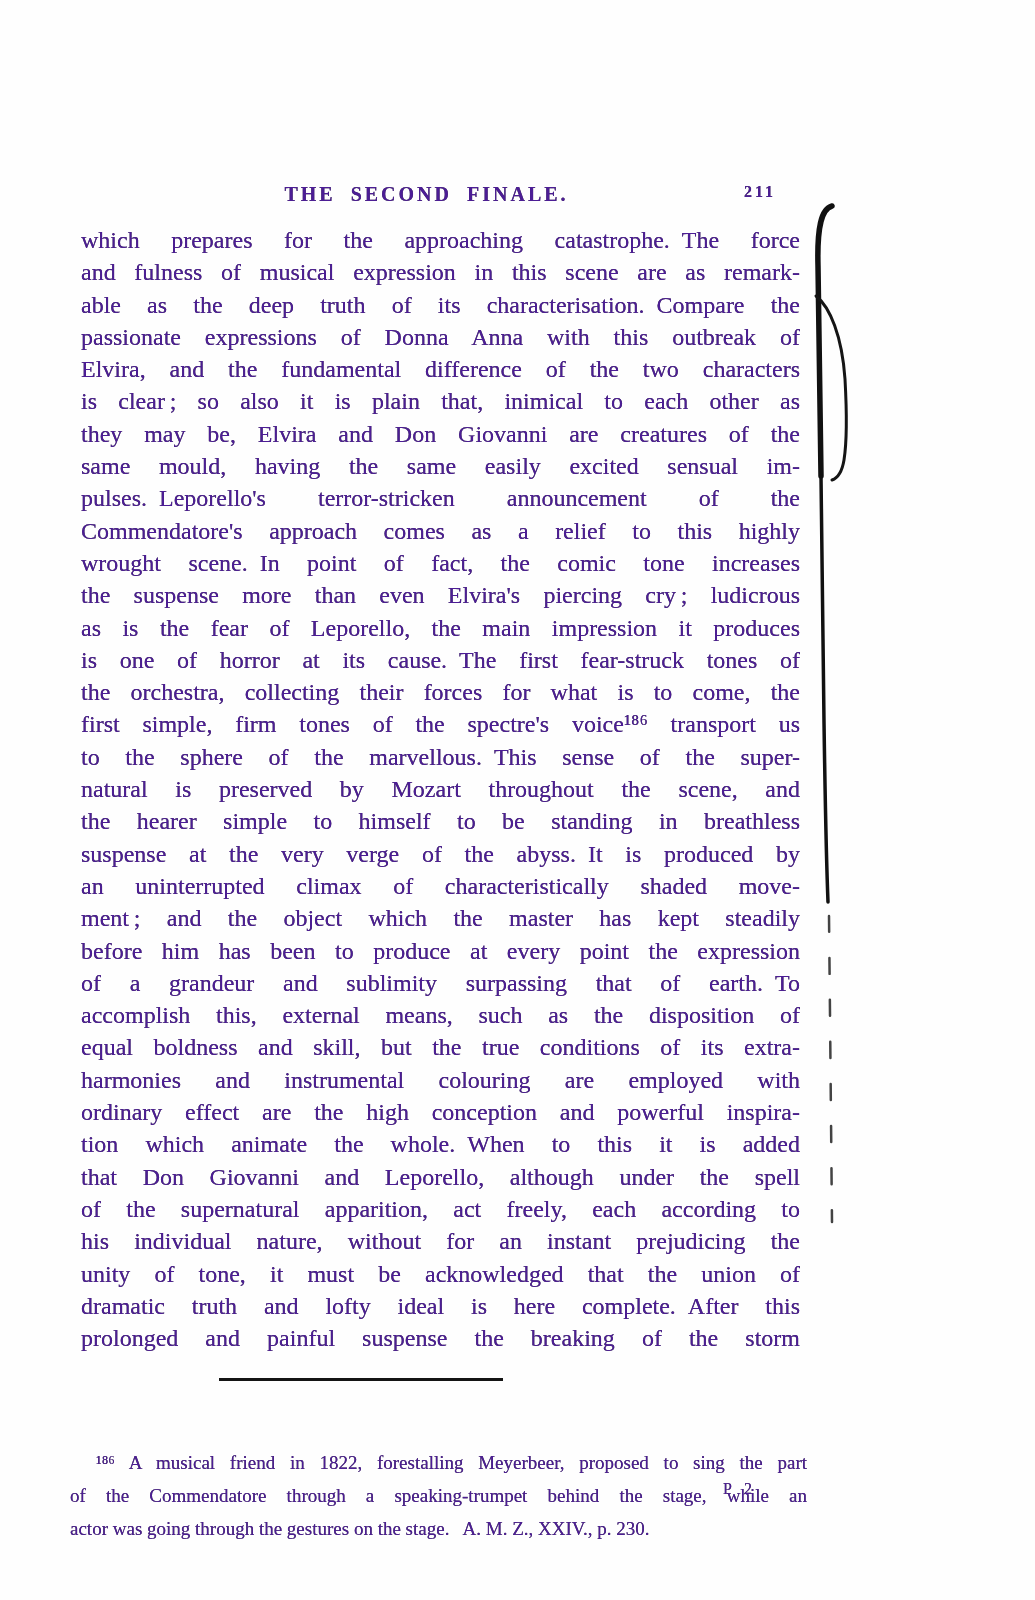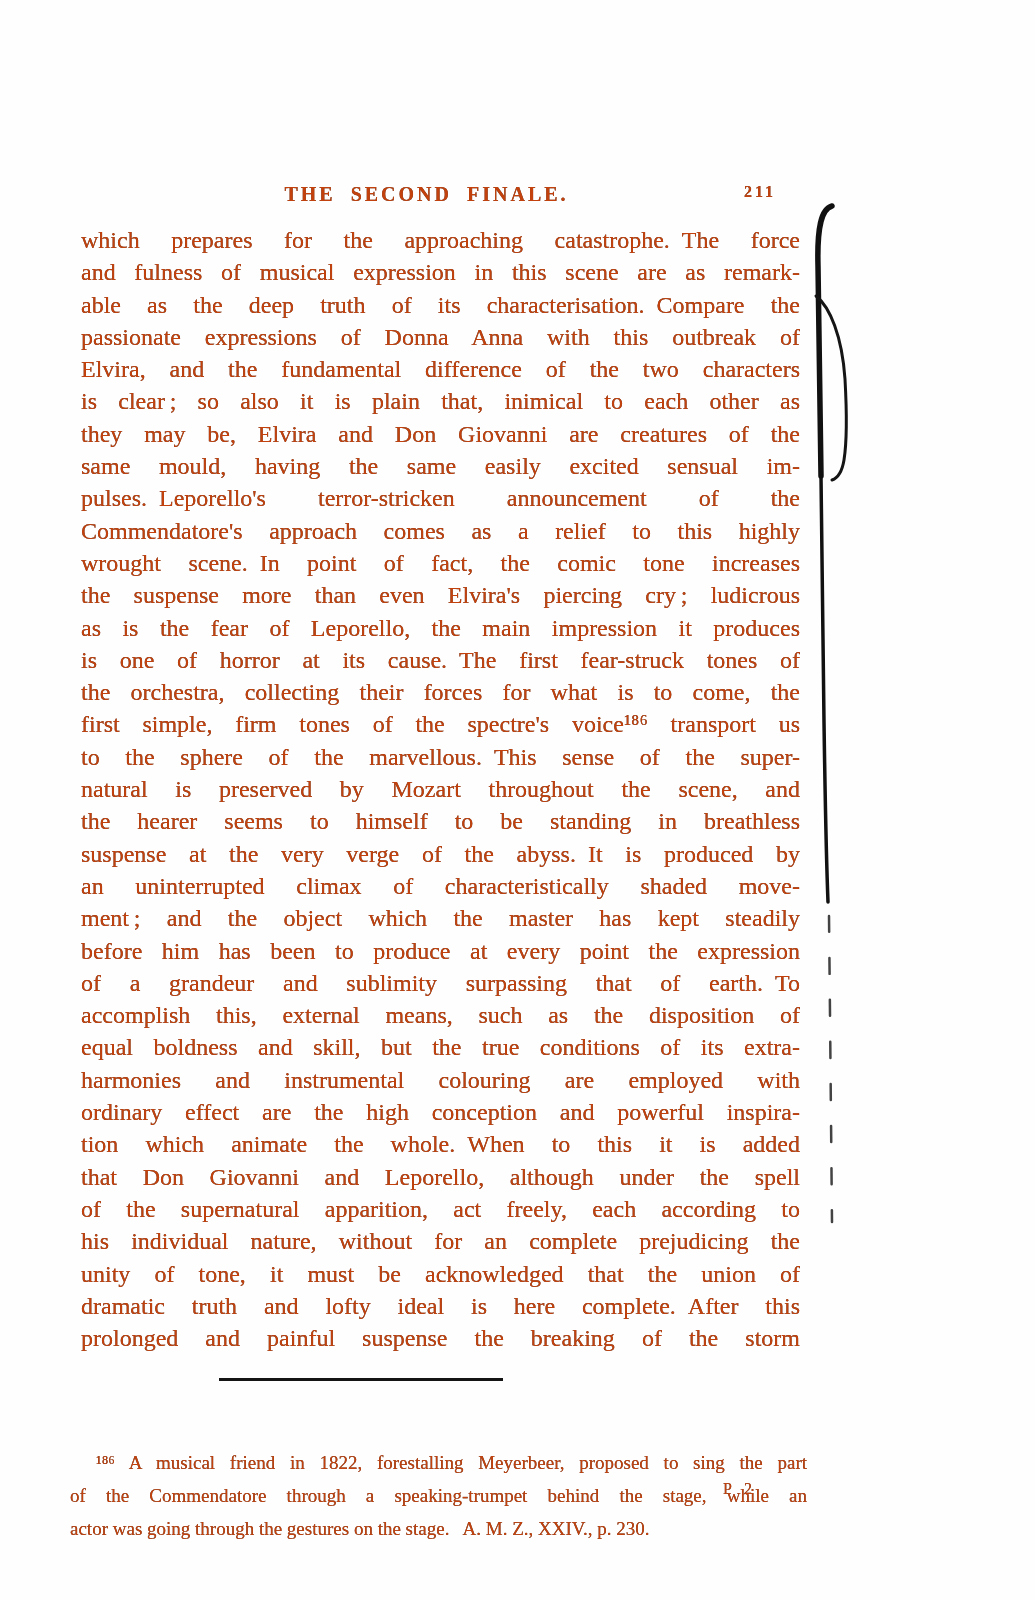--- a/index.html
+++ b/index.html
@@ -5,21 +5,21 @@
   html, body {
     margin: 0;
     padding: 0;
     background: #ffffff;
   }
   .page {
     position: relative;
     width: 1035px;
     height: 1600px;
     background: #fefefe;
-    color: #c2410c;
+    color: #4c1d95;
     font-family: "Liberation Serif", "DejaVu Serif", serif;
     overflow: hidden;
     text-shadow: 0 0 0.5px rgba(25,25,25,0.8);
   }
   .running-title {
     position: absolute;
     top: 183px;
     left: 63px;
     width: 727px;
     text-align: center;
@@ -109,34 +109,34 @@
       <div class="line">pulses. Leporello's terror-stricken announcement of the</div>
       <div class="line">Commendatore's approach comes as a relief to this highly</div>
       <div class="line">wrought scene. In point of fact, the comic tone increases</div>
       <div class="line">the suspense more than even Elvira's piercing cry ; ludicrous</div>
       <div class="line">as is the fear of Leporello, the main impression it produces</div>
       <div class="line">is one of horror at its cause. The first fear-struck tones of</div>
       <div class="line">the orchestra, collecting their forces for what is to come, the</div>
       <div class="line">first simple, firm tones of the spectre's voice¹⁸⁶ transport us</div>
       <div class="line">to the sphere of the marvellous. This sense of the super-</div>
       <div class="line">natural is preserved by Mozart throughout the scene, and</div>
-      <div class="line">the hearer seems to himself to be standing in breathless</div>
+      <div class="line">the hearer simple to himself to be standing in breathless</div>
       <div class="line">suspense at the very verge of the abyss. It is produced by</div>
       <div class="line">an uninterrupted climax of characteristically shaded move-</div>
       <div class="line">ment ; and the object which the master has kept steadily</div>
       <div class="line">before him has been to produce at every point the expression</div>
       <div class="line">of a grandeur and sublimity surpassing that of earth. To</div>
       <div class="line">accomplish this, external means, such as the disposition of</div>
       <div class="line">equal boldness and skill, but the true conditions of its extra-</div>
       <div class="line">harmonies and instrumental colouring are employed with</div>
       <div class="line">ordinary effect are the high conception and powerful inspira-</div>
       <div class="line">tion which animate the whole. When to this it is added</div>
       <div class="line">that Don Giovanni and Leporello, although under the spell</div>
       <div class="line">of the supernatural apparition, act freely, each according to</div>
-      <div class="line">his individual nature, without for an complete prejudicing the</div>
+      <div class="line">his individual nature, without for an instant prejudicing the</div>
       <div class="line">unity of tone, it must be acknowledged that the union of</div>
       <div class="line">dramatic truth and lofty ideal is here complete. After this</div>
       <div class="line">prolonged and painful suspense the breaking of the storm</div>
     </div>
 
   <div class="footnote-rule"></div>
 
   <div class="footnote">
       <div class="line">¹⁸⁶ A musical friend in 1822, forestalling Meyerbeer, proposed to sing the part</div>
       <div class="line">of the Commendatore through a speaking-trumpet behind the stage, while an</div>

